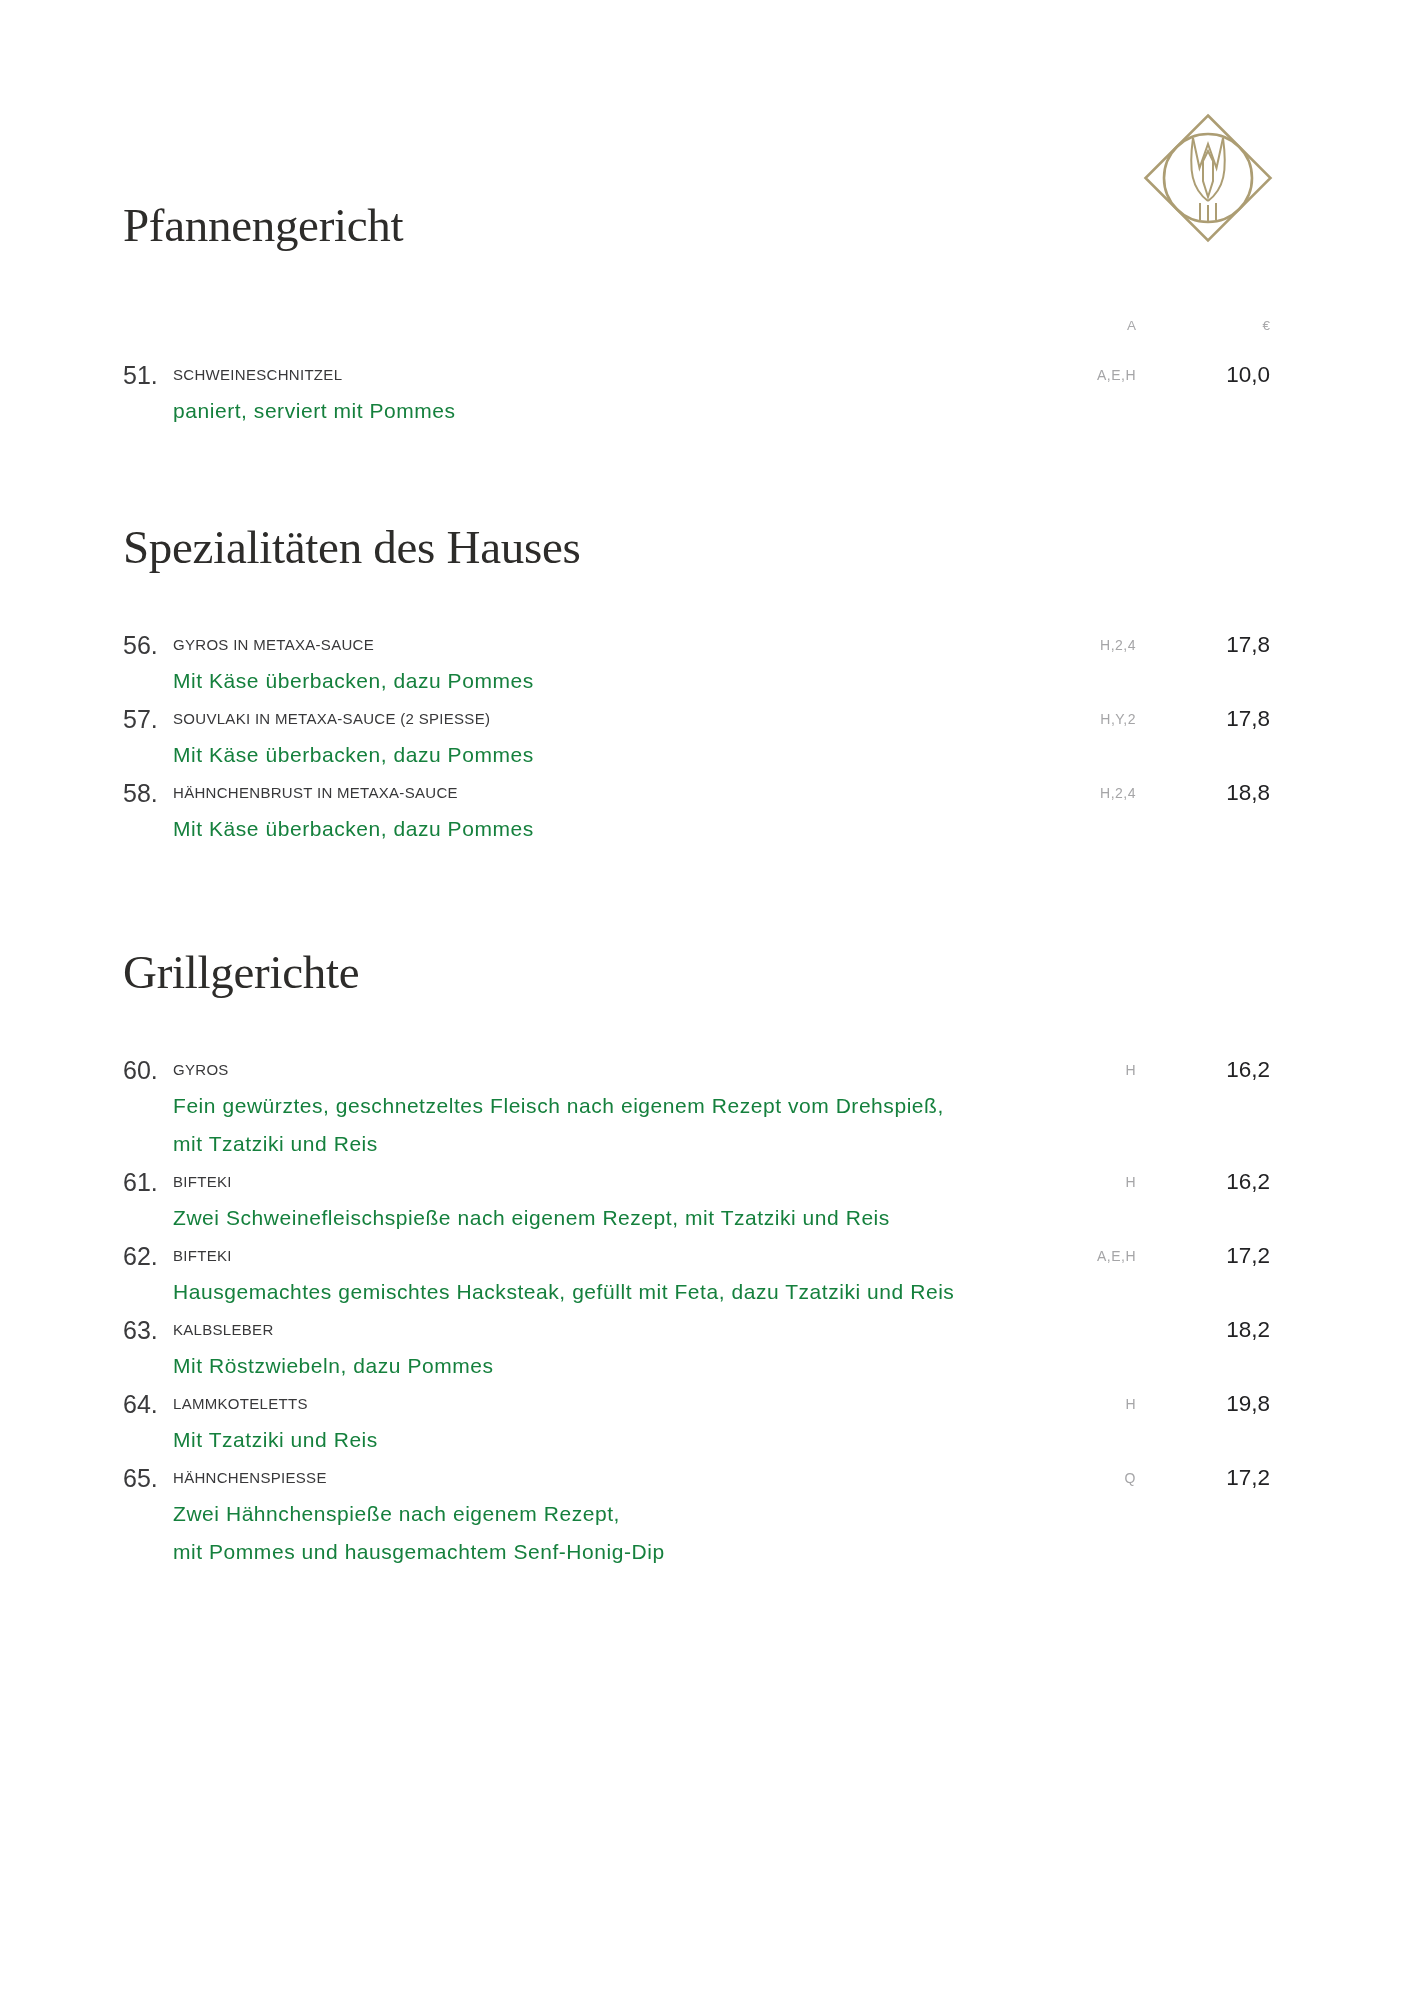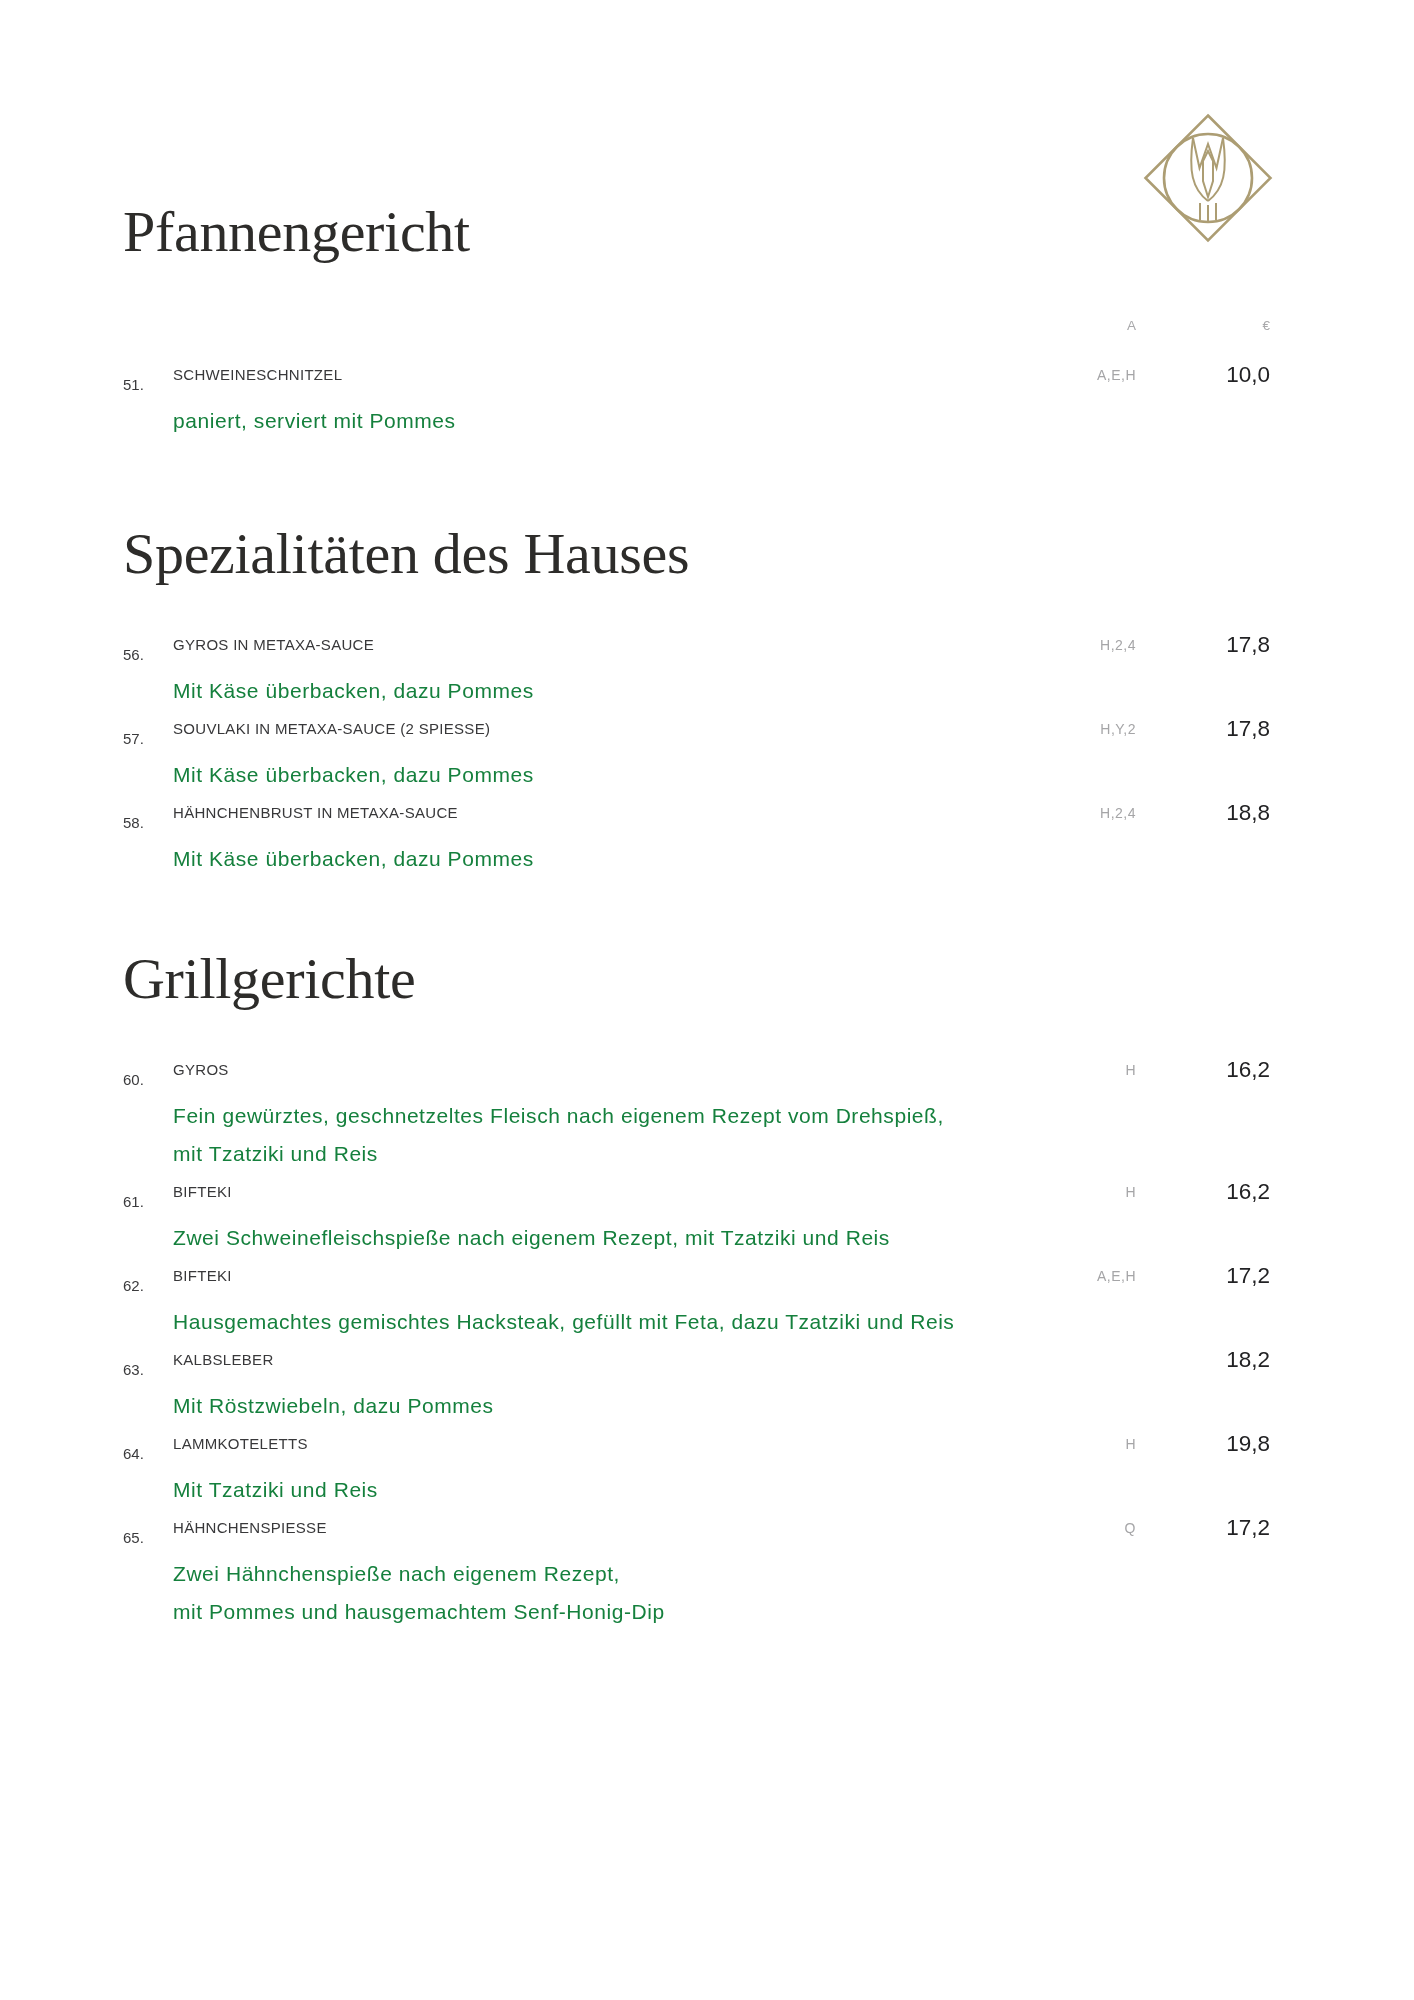--- a/index.html
+++ b/index.html
@@ -23,21 +23,21 @@
   }
   .logo svg { display: block; width: 100%; height: 100%; }
 
   
   .section-title {
     position: absolute;
     left: 123px;
     margin: 0;
     font-family: "Liberation Serif", serif;
     font-weight: 400;
-    font-size: 58px;
+    font-size: 47px;
     line-height: 1.1;
     letter-spacing: -0.3px;
     color: #2d2c2a;
   }
   #title-pfannengericht { top: 200px; }
   #title-spezialitaeten { top: 522px; }
   #title-grillgerichte  { top: 947px; font-family: Liberation Serif, serif; }
 
   
   .col-header-row, .item {
@@ -68,24 +68,23 @@
     width: 1147px;
   }
   #items-pfannengericht { top: 358px; }
   #items-spezialitaeten { top: 628px; }
   #items-grillgerichte  { top: 1053px; }
 
   .item { margin-bottom: 2px; }
 
   .item .num {
     grid-column: 1; grid-row: 1;
-    font-size: 15px;
+    font-size: 25px;
     line-height: 34px;
     color: #3a3a3c;
-    margin-top: 10px;
   }
   .item .iname {
     grid-column: 2; grid-row: 1;
     font-size: 15px;
     line-height: 34px;
     letter-spacing: 0.3px;
     color: #38383a;
     white-space: nowrap;
   }
   .item .allergen {

